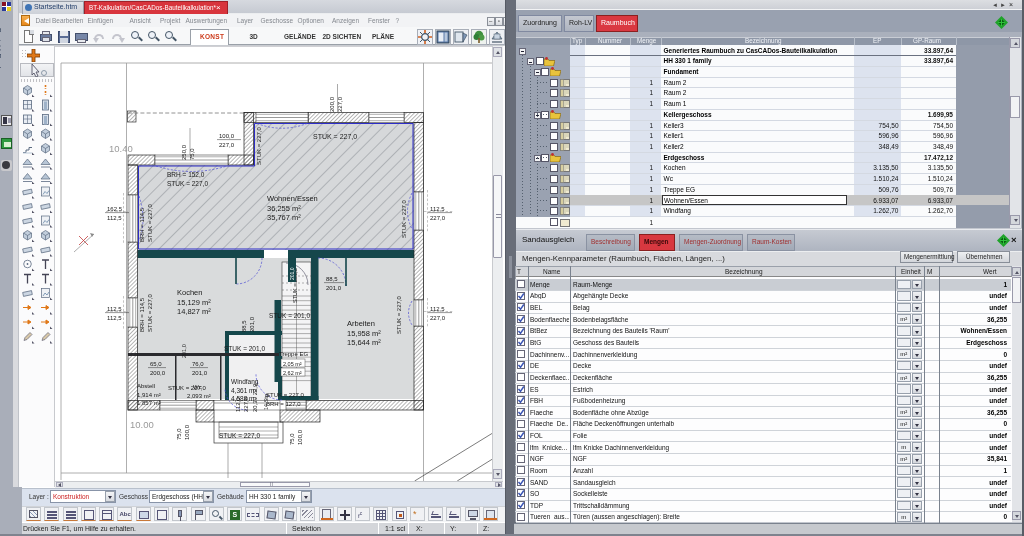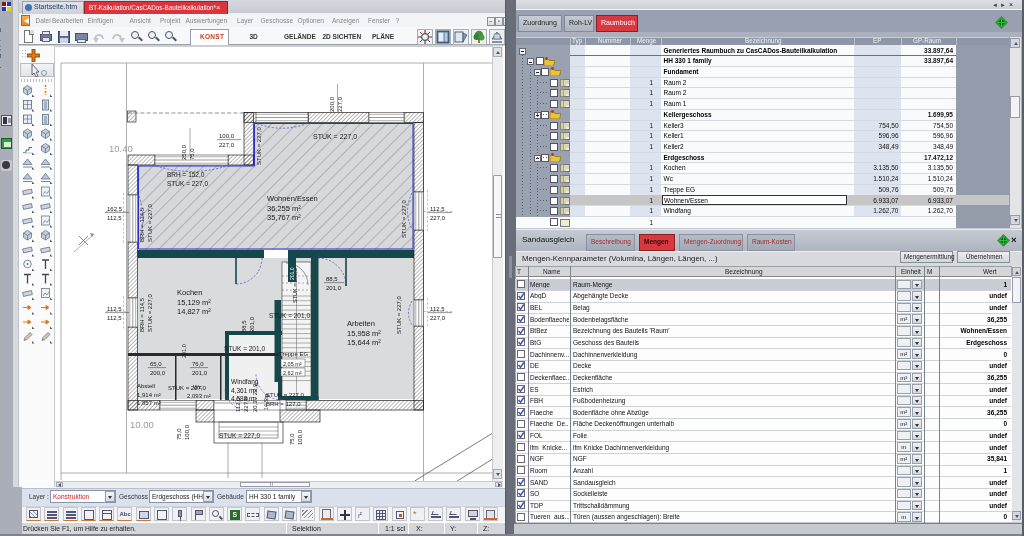--- a/index.html
+++ b/index.html
@@ -898,21 +898,21 @@
 <div class="t" style="left:684px;top:238px;font-size:6.5px;color:#a03030">Mengen-Zuordnung</div>
 <div class="abs" style="left:747px;top:233.5px;width:48px;height:17px;background:linear-gradient(#b6bcc6,#a2a9b6);border:1px solid #8a92a2"></div>
 <div class="t" style="left:752px;top:238px;font-size:6.5px;color:#a03030">Raum-Kosten</div>
 <svg class="abs" style="left:997px;top:234px" width="13" height="13" viewBox="0 0 13 13">
     <path d="M6.5 0L13 6.5 6.5 13 0 6.5z" fill="#1fa32a"></path>
     <path d="M6.5 3L10 6.5 6.5 10 3 6.5z" fill="#0a5a12"></path>
     <path d="M6.5 3v7M3 6.5h7" stroke="#2fc23a" stroke-width="1"></path>
   </svg>
 <div class="t" style="left:1011px;top:234px;font-size:9.5px;color:#111;font-weight:bold">×</div>
 <div class="abs" style="left:516px;top:250.5px;width:508px;height:15px;background:#d8dade;border-top:1px solid #eceef0"></div>
-<div class="t" style="left:522px;top:253.5px;font-size:7.8px;color:#222">Mengen-Kennparameter (Volumina, Längen, Längen, ...)</div>
+<div class="t" style="left:522px;top:253.5px;font-size:7.8px;color:#222">Mengen-Kennparameter (Raumbuch, Flächen, Längen, ...)</div>
 <div class="abs" style="left:900px;top:250.5px;width:53px;height:12px;background:linear-gradient(#eef0f2,#d2d5da);border:1px solid #888e98"></div>
 <div class="t" style="left:904px;top:253px;font-size:6.3px;color:#222">Mengenermittlung</div>
 <div class="abs" style="left:957px;top:250.5px;width:53px;height:12px;background:linear-gradient(#eef0f2,#d2d5da);border:1px solid #888e98"></div>
 <div class="t" style="left:966px;top:253px;font-size:6.3px;color:#222">Übernehmen</div>
 <div class="abs" style="left:514.5px;top:265.5px;width:497px;height:11px;background:#d4d6da;border:1px solid #9aa0aa;border-bottom:1px solid #888"></div>
 <div class="t" style="left:517px;top:267.5px;font-size:6.5px;color:#222">T</div>
 <div class="t" style="left:543px;top:267.5px;font-size:6.5px;color:#222">Name</div>
 <div class="t" style="left:725px;top:267.5px;font-size:6.5px;color:#222">Bezeichnung</div>
 <div class="t" style="left:901px;top:267.5px;font-size:6.5px;color:#222">Einheit</div>
 <div class="t" style="left:927px;top:267.5px;font-size:6.5px;color:#222">M</div>

